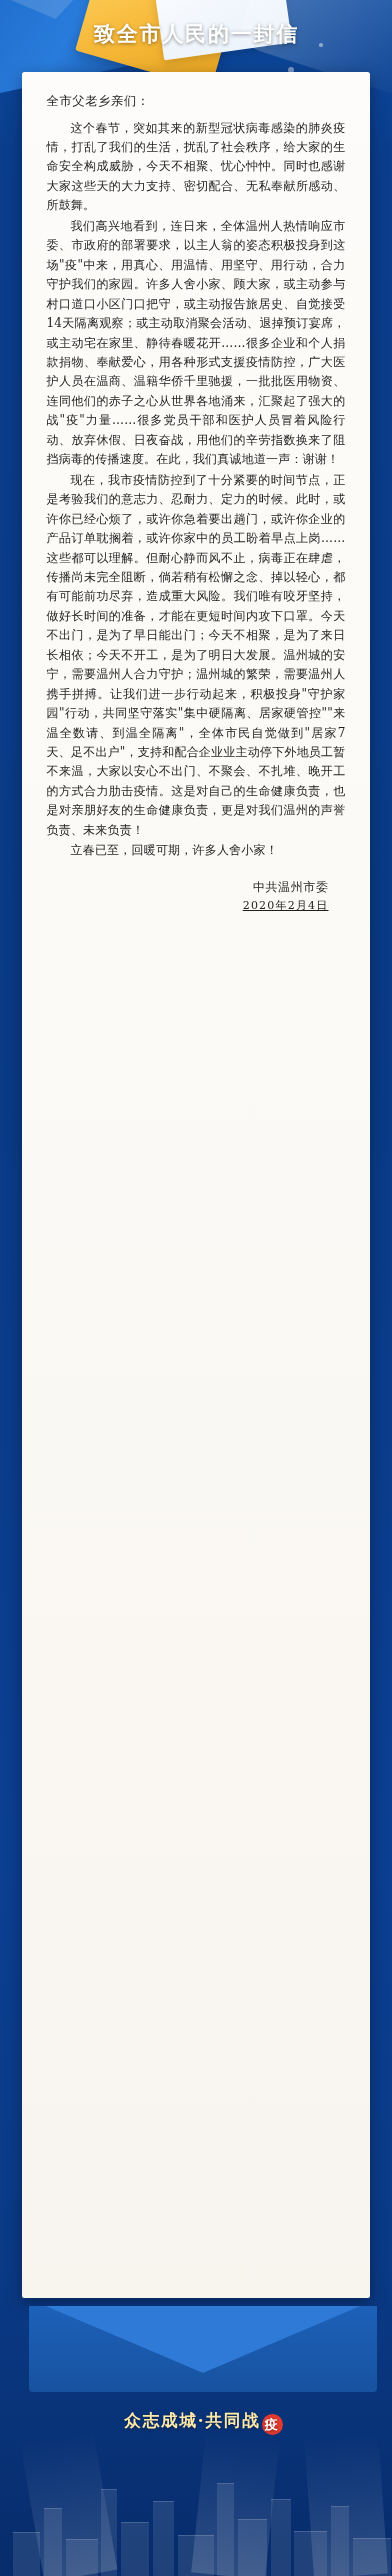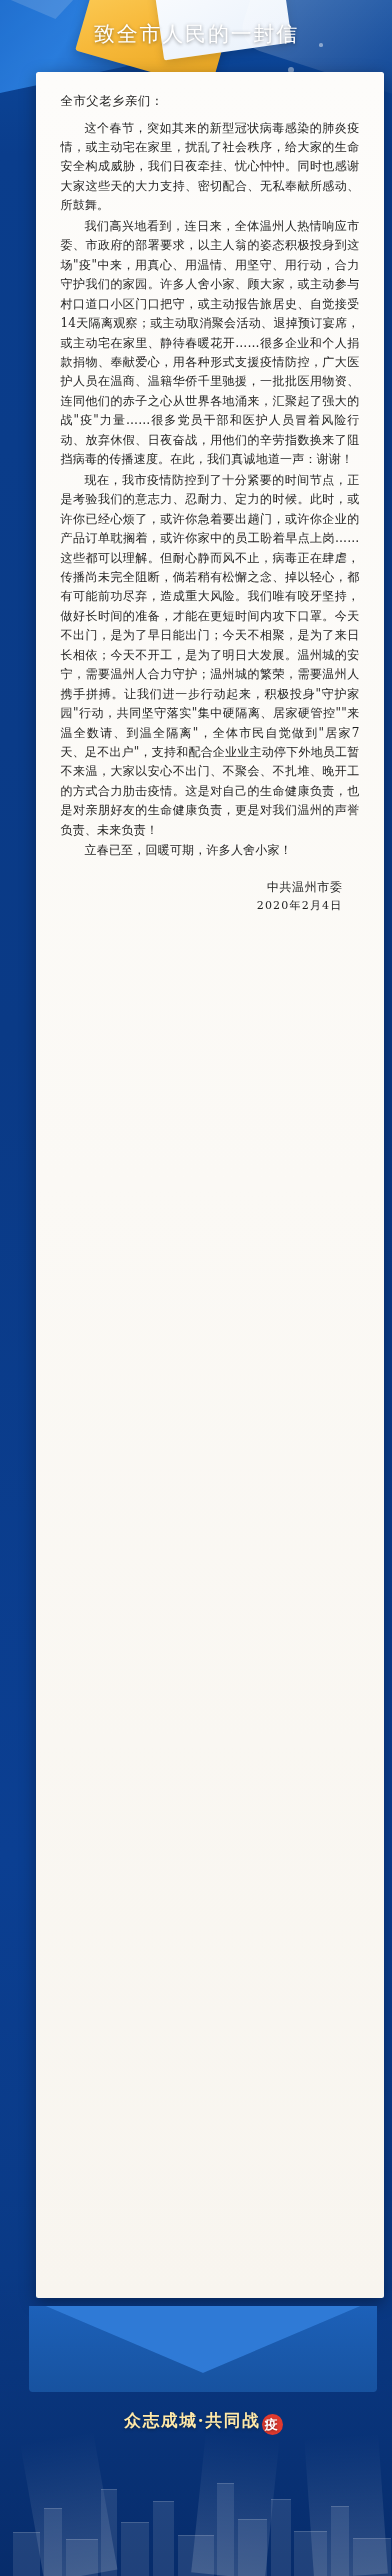--- a/index.html
+++ b/index.html
@@ -95,31 +95,31 @@
     top: 19.6px;
     left: 0;
     width: 393px;
     text-align: center;
     z-index: 5;
   }
   .main-title {
     display: inline-block;
     color: #ffffff;
     font-size: 21px;
-    font-weight: normal;
+    font-weight: bold;
     letter-spacing: 1.8px;
     text-shadow: 0 1.2px 3.7px rgba(0,0,0,.45);
     font-family: "DejaVu Serif", "Liberation Serif", serif;
   }
 
   
   .letter-card {
     position: absolute;
     top: 72px;
-    left: 36px;
+    left: 22px;
     width: 348px;
     height: 2226px;
     background: linear-gradient(180deg, #fdfcfa 0%, #fbf9f5 50%, #f8f5ef 100%);
     border-radius: 2.5px;
     box-shadow: 0 4.9px 16px rgba(0,0,0,.35);
     box-sizing: border-box;
     padding: 21px 24.5px 18.4px 24.5px;
   }
   .letter-inner {
     position: relative;
@@ -153,20 +153,21 @@
     font-size: 12px;
     line-height: 1.7;
     letter-spacing: 0.6px;
     padding-right: 17px;
   }
   .sign-date {
     font-size: 11px;
     line-height: 1.7;
     letter-spacing: 1.2px;
     padding-right: 17px;
+    text-decoration: underline;
   }
 
   
   .bottom-deco {
     position: absolute;
     left: 0;
     top: 2306px;
     width: 393px;
     height: 270px;
     overflow: hidden;
@@ -267,21 +268,21 @@
   </div>
 
   <div class="title-wrap">
     <div class="main-title">致全市人民的一封信</div>
   </div>
 
   <div class="letter-card">
     <div class="letter-inner">
       <div class="salutation">全市父老乡亲们：</div>
 
-      <p class="para">这个春节，突如其来的新型冠状病毒感染的肺炎疫情，或主动宅在家里，扰乱了社会秩序，给大家的生命安全构成威胁，我们日夜牵挂、忧心忡忡。同时也感谢大家这些天的大力支持、密切配合、无私奉献所感动、所鼓舞。</p>
+      <p class="para">这个春节，突如其来的新型冠状病毒感染的肺炎疫情，打乱了我们的生活，扰乱了社会秩序，给大家的生命安全构成威胁，今天不相聚、忧心忡忡。同时也感谢大家这些天的大力支持、密切配合、无私奉献所感动、所鼓舞。</p>
       <p class="para">我们高兴地看到，连日来，全体温州人热情响应市委、市政府的部署要求，以主人翁的姿态积极投身到这场"疫"中来，用真心、用温情、用坚守、用行动，合力守护我们的家园。许多人舍小家、顾大家，或主动参与村口道口小区门口把守，或主动报告旅居史、自觉接受14天隔离观察；或主动取消聚会活动、退掉预订宴席，或主动宅在家里、静待春暖花开……很多企业和个人捐款捐物、奉献爱心，用各种形式支援疫情防控，广大医护人员在温商、温籍华侨千里驰援，一批批医用物资、连同他们的赤子之心从世界各地涌来，汇聚起了强大的战"疫"力量……很多党员干部和医护人员冒着风险行动、放弃休假、日夜奋战，用他们的辛劳指数换来了阻挡病毒的传播速度。在此，我们真诚地道一声：谢谢！</p>
       <p class="para">现在，我市疫情防控到了十分紧要的时间节点，正是考验我们的意志力、忍耐力、定力的时候。此时，或许你已经心烦了，或许你急着要出趟门，或许你企业的产品订单耽搁着，或许你家中的员工盼着早点上岗……这些都可以理解。但耐心静而风不止，病毒正在肆虐，传播尚未完全阻断，倘若稍有松懈之念、掉以轻心，都有可能前功尽弃，造成重大风险。我们唯有咬牙坚持，做好长时间的准备，才能在更短时间内攻下口罩。今天不出门，是为了早日能出门；今天不相聚，是为了来日长相依；今天不开工，是为了明日大发展。温州城的安宁，需要温州人合力守护；温州城的繁荣，需要温州人携手拼搏。让我们进一步行动起来，积极投身"守护家园"行动，共同坚守落实"集中硬隔离、居家硬管控""来温全数请、到温全隔离"，全体市民自觉做到"居家7天、足不出户"，支持和配合企业业主动停下外地员工暂不来温，大家以安心不出门、不聚会、不扎堆、晚开工的方式合力肋击疫情。这是对自己的生命健康负责，也是对亲朋好友的生命健康负责，更是对我们温州的声誉负责、未来负责！</p>
       <p class="para">立春已至，回暖可期，许多人舍小家！</p>
 
       <div class="sign-block">
         <div class="sign-line">中共温州市委</div>
         <div class="sign-date">2020年2月4日</div>
       </div>
     </div>
   </div>

